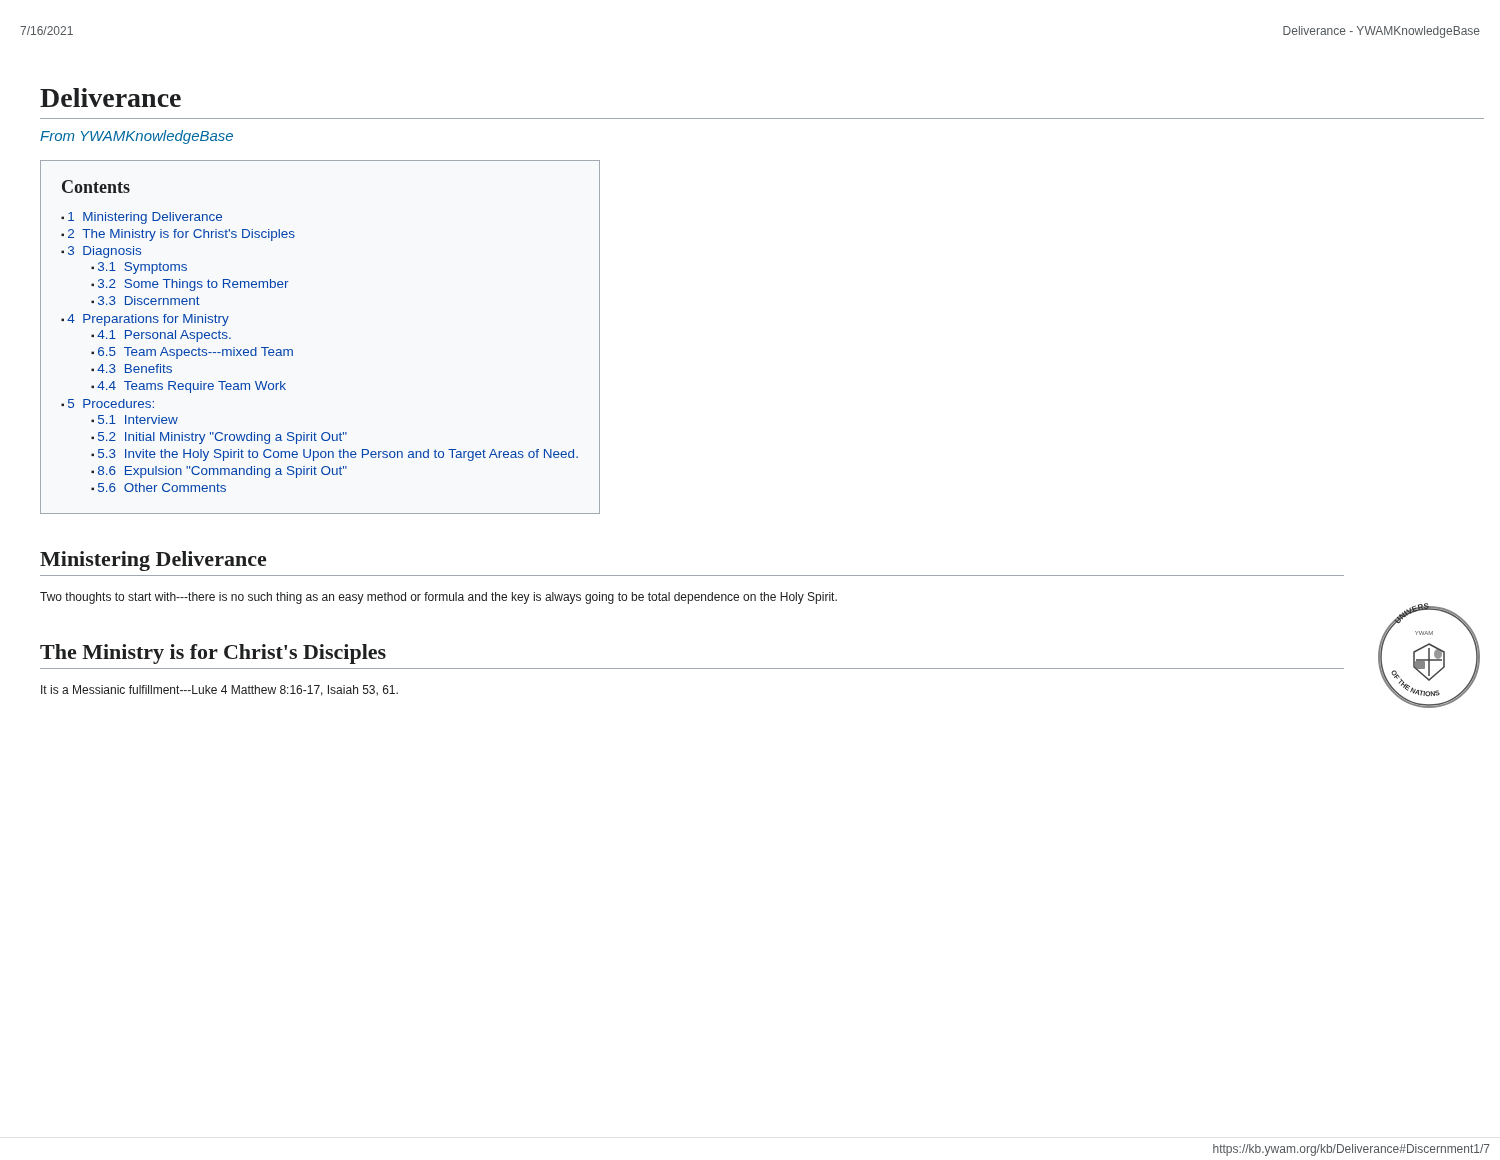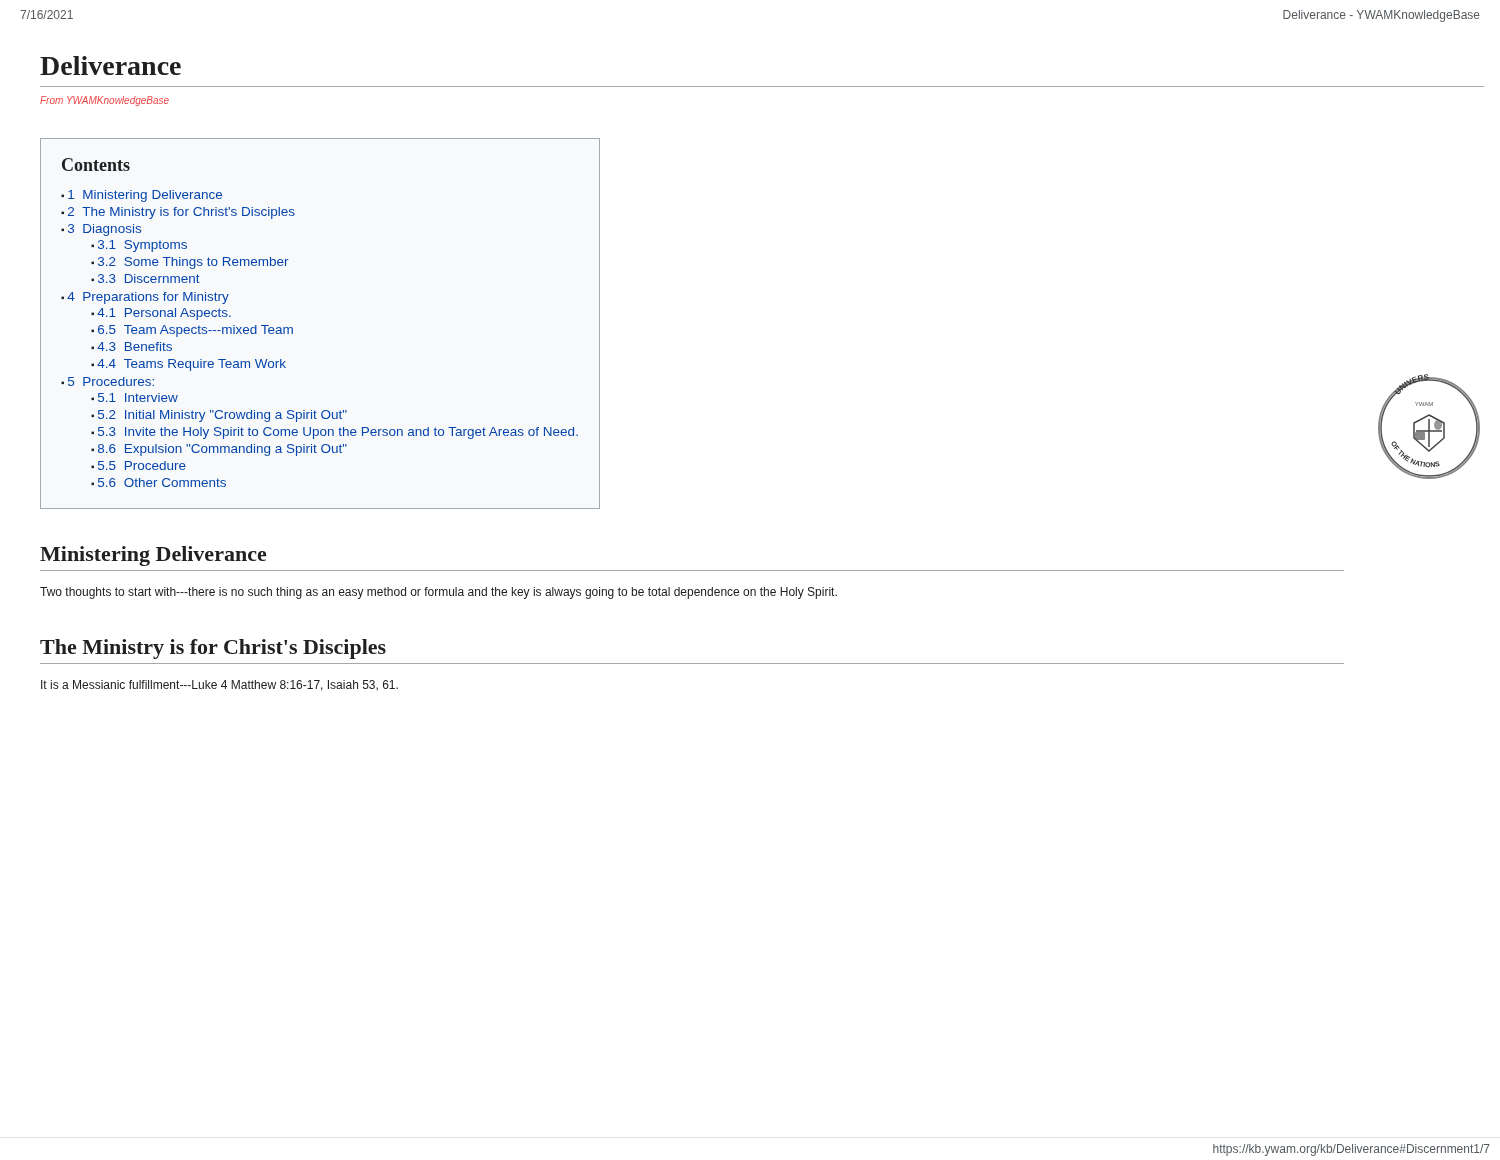--- a/index.html
+++ b/index.html
@@ -6,48 +6,48 @@
     body {
       font-family: 'Linux Libertine', 'Georgia', 'Times New Roman', serif;
       font-size: 14px;
       color: #202122;
       background: #fff;
       padding: 0;
     }
     .top-bar {
       display: flex;
       justify-content: space-between;
-      padding: 8px 20px;
+      padding: 24px 20px;
       font-size: 12px;
       color: #54595d;
       font-family: sans-serif;
     }
     .page-content {
       padding: 20px 16px 40px 40px;
       max-width: 1500px;
     }
     h1.page-title {
       font-size: 28px;
       font-weight: bold;
       font-family: 'Linux Libertine', 'Georgia', serif;
       border-bottom: 1px solid #a2a9b1;
       padding-bottom: 4px;
       margin-bottom: 8px;
     }
     .from-source {
-      font-size: 10px;
-      color: #ef4444;
-      font-family: sans-serif;
-      margin-bottom: 32px;
+      font-size: 15px;
+      color: #0369a1;
+      font-family: sans-serif;
+      margin-bottom: 16px;
       font-style: italic;
     }
     .main-layout {
       display: flex;
       gap: 30px;
-      align-items: center;
+      align-items: flex-end;
     }
     .left-column {
       flex: 1;
     }
     .right-column {
       flex-shrink: 0;
     }
     .toc-box {
       border: 1px solid #a2a9b1;
       background: #f8f9fa;
@@ -227,25 +227,20 @@
                 <a href="#Invite_the_Holy_Spirit">
                   <span>5.3</span>&nbsp;&nbsp;<span>Invite the Holy Spirit to Come Upon the Person and to Target Areas of Need.</span>
                 </a>
               </li>
               <li>
                 <a href="#Expulsion">
                   <span>8.6</span>&nbsp;&nbsp;<span>Expulsion "Commanding a Spirit Out"</span>
                 </a>
               </li>
               <li>
-                <a href="#Procedure">
-                  <span>5.5</span>&nbsp;&nbsp;<span>Procedure</span>
-                </a>
-              </li>
-              <li>
                 <a href="#Other_Comments">
                   <span>5.6</span>&nbsp;&nbsp;<span>Other Comments</span>
                 </a>
               </li>
             </ul>
           </li>
 
         </ul>
       </div>
       

